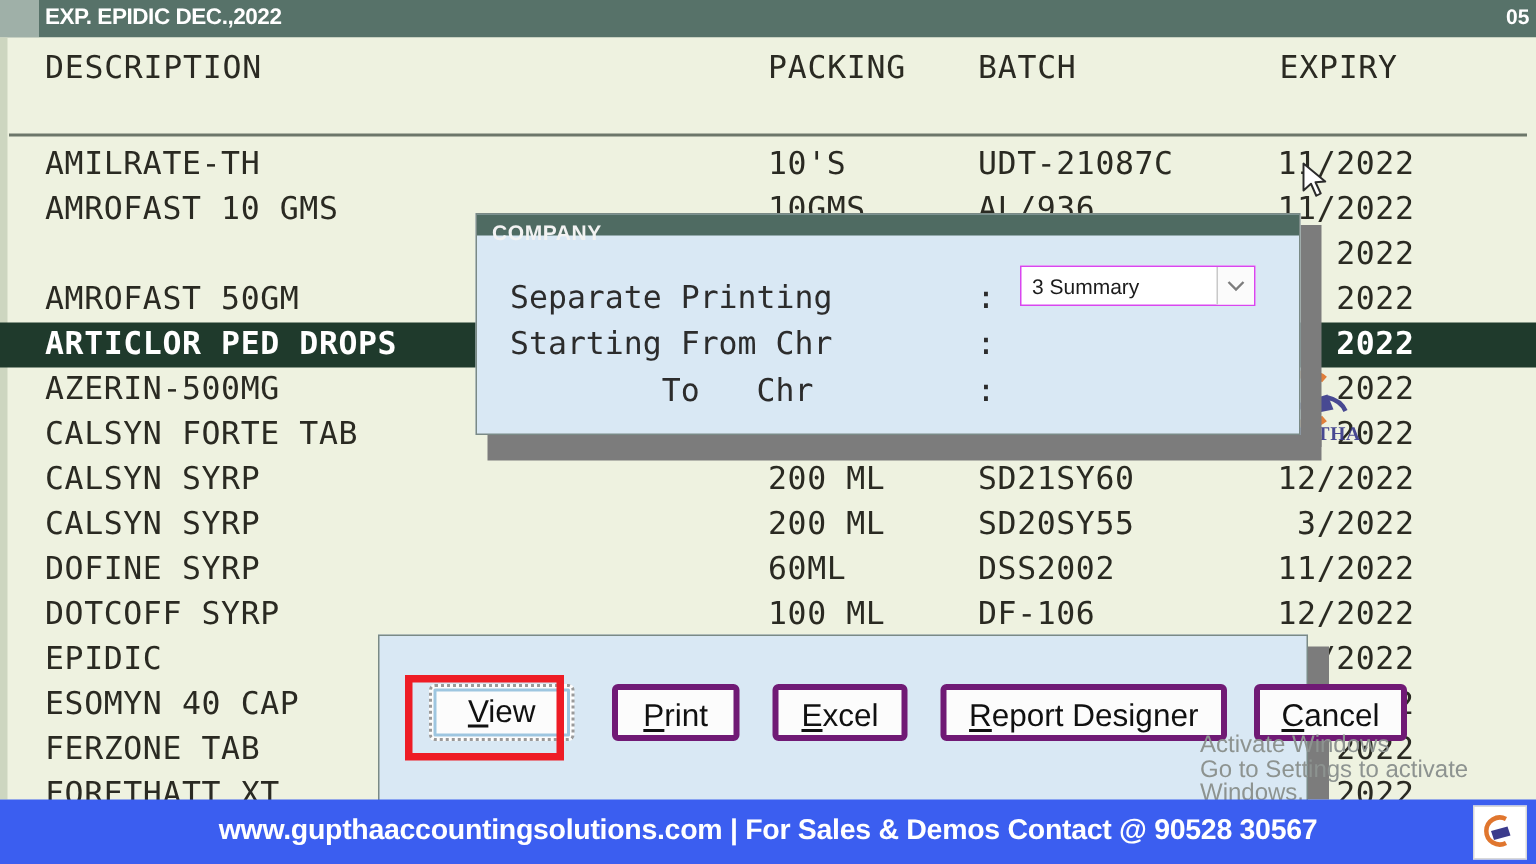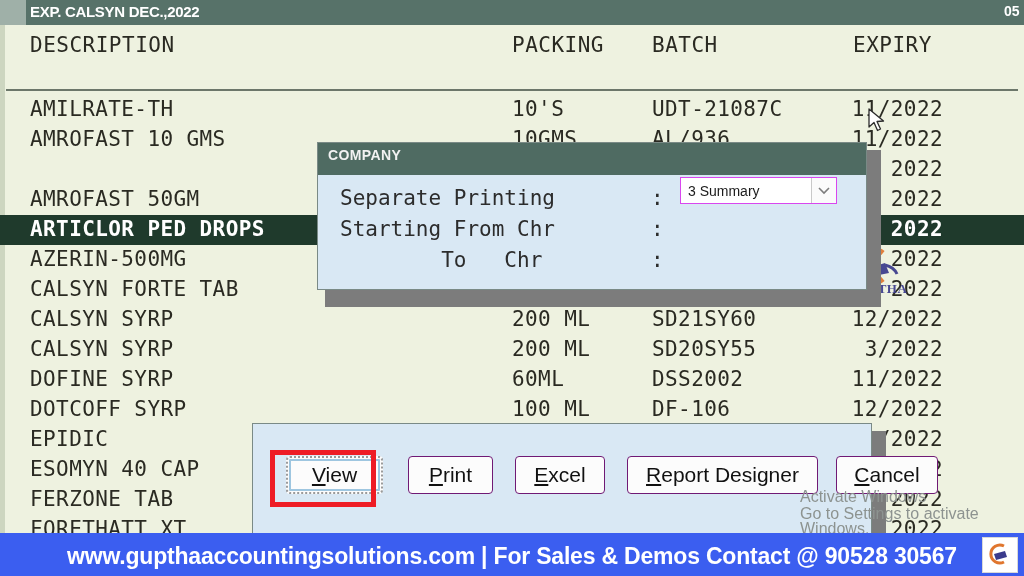--- a/index.html
+++ b/index.html
@@ -151,21 +151,21 @@
     border: 1px solid #7a8a86;
     box-sizing: border-box;
   }
   .dlg-shadow {
     position: absolute;
     background: #7c7c7c;
   }
   .dlg-caption {
     position: absolute;
     left: 0; top: 0;
-    width: 100%; height: 32px;
+    width: 100%; height: 14px;
     background: #4f6b62;
     color: #f2f2f2;
     font-size: 14px;
     font-weight: 600;
     letter-spacing: 0.4px;
   }
   .dlg-caption span {
     position: absolute;
     left: 10px; top: 4px;
   }
@@ -214,21 +214,21 @@
   }
 
   
   #dlg-buttons { left: 252px; top: 423px; width: 620px; height: 112px; }
   #dlg-buttons-shadow-r { left: 872px; top: 431px; width: 14px; height: 102px; }
   .btn {
     position: absolute;
     top: 32px;
     height: 38px;
     background: #fcfcfc;
-    border: 1px solid #701a75;
+    border: 4px solid #701a75;
     border-radius: 4px;
     box-sizing: border-box;
     font-family: "Liberation Sans", sans-serif;
     font-size: 21px;
     color: #111111;
     text-align: center;
     line-height: 36px;
     white-space: nowrap;
     cursor: default;
   }
@@ -255,21 +255,21 @@
     width: 1024px; height: 43px;
     background: #3b5ef0;
   }
   #banner .btext {
     position: absolute;
     left: 0; top: 10px;
     width: 1024px;
     text-align: center;
     color: #ffffff;
     font-family: "Liberation Sans", sans-serif;
-    font-size: 23px;
+    font-size: 19px;
     font-weight: bold;
     letter-spacing: -0.2px;
     white-space: nowrap;
   }
   #banner-logo {
     position: absolute;
     right: 6px; top: 4px;
     width: 34px; height: 34px;
     background: #ffffff;
     border: 1px solid #d8d8d8;
@@ -283,21 +283,21 @@
     pointer-events: none;
   }
 </style>
 </head>
 <body>
 
 <div id="screen">
 
   <div id="titlebar">
     <div id="tb-leftpad"></div>
-    <div class="tb-title">EXP. CALSYN DEC.,2022</div>
+    <div class="tb-title">EXP. EPIDIC DEC.,2022</div>
     <div class="tb-right">05</div>
   </div>
 
   <div id="sheet">
     <div id="sheet-edge-left"></div>
 
     <div id="colhead">
       <div class="c" style="left:30px;">DESCRIPTION</div>
       <div class="c" style="left:512px;">PACKING</div>
       <div class="c" style="left:652px;">BATCH</div>

